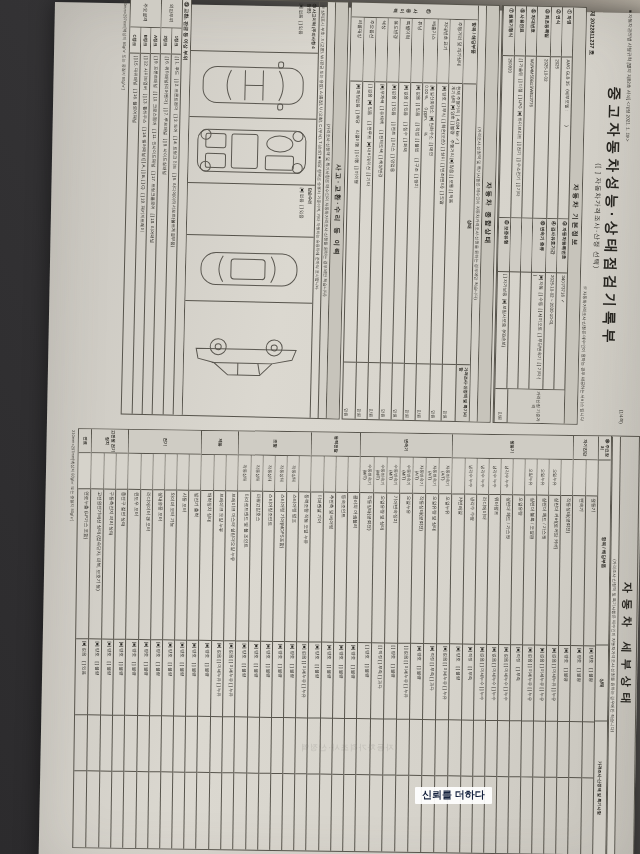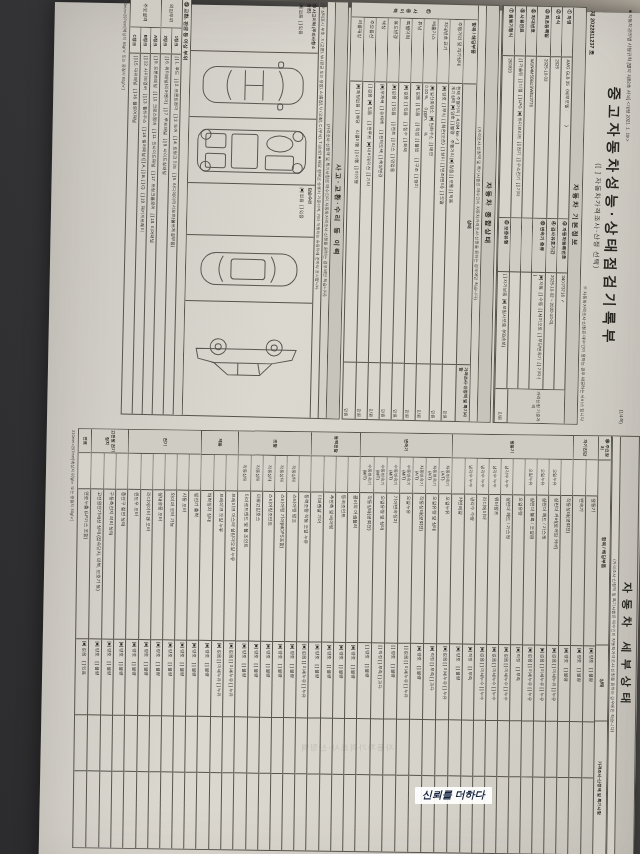--- a/index.html
+++ b/index.html
@@ -91,21 +91,21 @@
   .p2-row{display:flex;border-bottom:1px solid #57544c;min-height:12px;}
   .p2-row:last-child{border-bottom:none;}
   .c-sub{width:36px;background:#d6d3cb;}
   .c-label{flex:1;}
   .c-status{width:76px;}
   .c-p1{width:56px;}
   .c-p2{width:76px;}
   .p2-group{display:flex;border-bottom:1px solid #57544c;}
   .p2-group:last-child{border-bottom:none;}
   
-  .wm{z-index:10;position:absolute;font-style:italic;}
+  .wm{z-index:10;position:absolute;}
   .wm-tag{left:415px;top:787px;background:rgba(255,255,255,.93);color:#14213d;font-size:10px;
           font-weight:bold;padding:1px 7px 2px 7px;border-radius:1px;letter-spacing:0;}
   .wm-brand{left:396px;top:794px;font-size:52px;font-weight:bold;font-style:italic;
             color:rgba(255,255,255,.96);letter-spacing:-3px;
             text-shadow:0 2px 8px rgba(60,60,60,.35);line-height:1;}
   svg.car{stroke:#5a5750;fill:none;stroke-width:1;}
   .chk{color:#2a2925;}
 </style>
 </head>
 <body>

